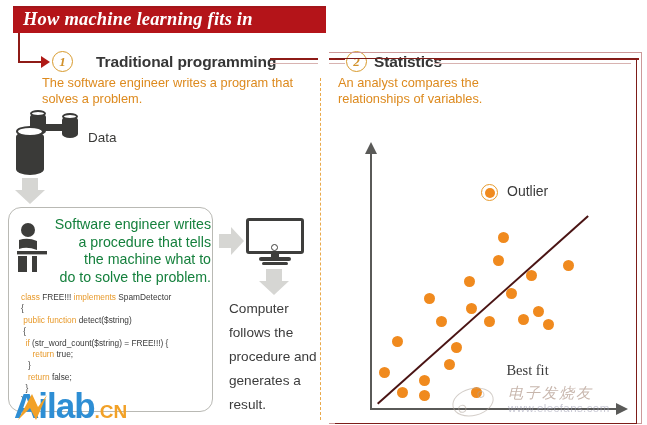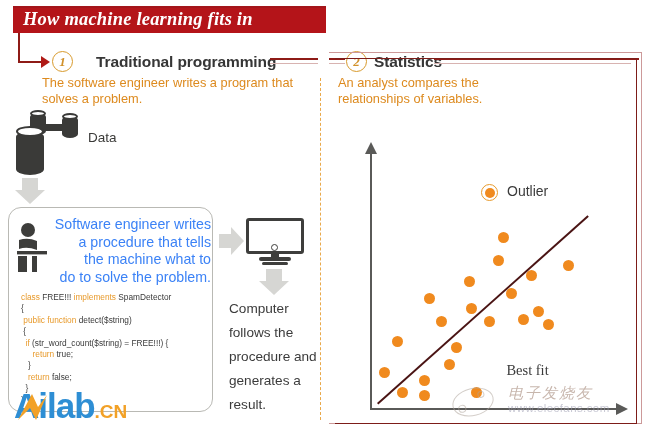--- a/index.html
+++ b/index.html
@@ -82,21 +82,21 @@
   .garrow .head{position:absolute;width:0;height:0;}
 
   
   .ebox{
     position:absolute;left:8px;top:207px;width:205px;height:205px;
     border:1.4px solid #b9b9b4;border-radius:13px;box-sizing:border-box;
     background:#fff;overflow:hidden;
   }
   .ebox-text{
     position:absolute;left:30px;top:8px;width:172px;
-    color:#3b82f6;font-size:14.2px;line-height:17.5px;text-align:right;
+    color:#15803d;font-size:14.2px;line-height:17.5px;text-align:right;
   }
   .ebox-text .l-last{}
 
   
   .person{position:absolute;left:6px;top:14px;width:34px;height:52px;}
 
   
   .code{
     position:absolute;left:12px;top:84px;width:190px;
     font-family:"Liberation Sans", sans-serif;font-size:8.3px;line-height:11.4px;

